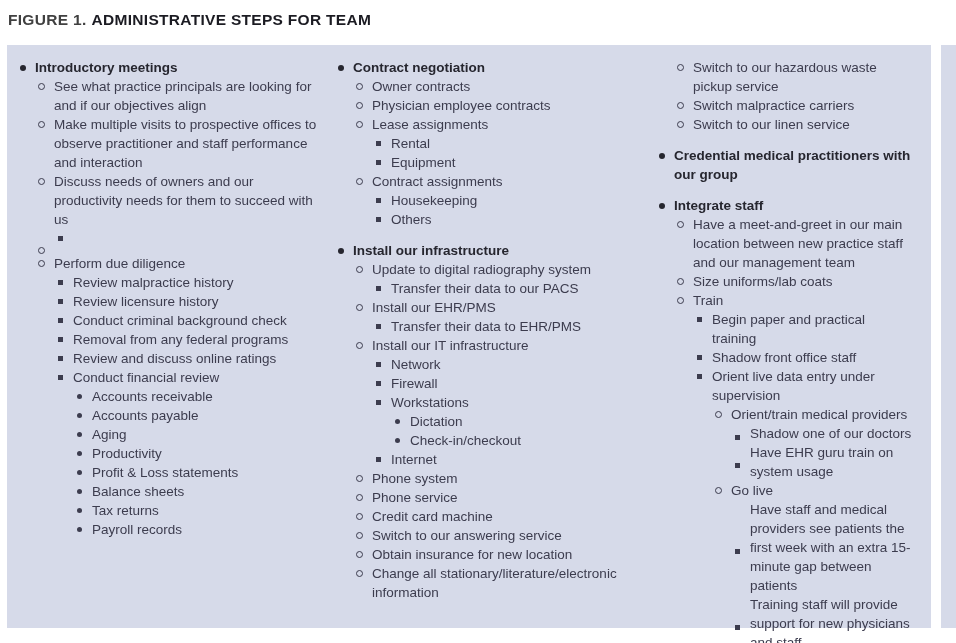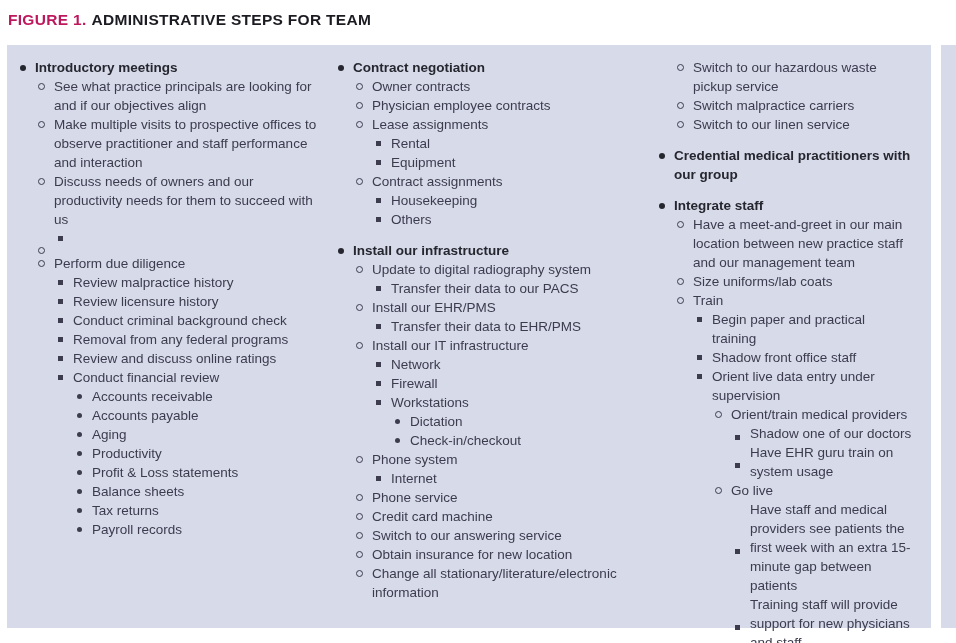--- a/index.html
+++ b/index.html
@@ -16,21 +16,21 @@
   }
   .figure-title {
     position: absolute;
     left: 8px;
     top: 11px;
     font-size: 15.5px;
     font-weight: 700;
     letter-spacing: 0.3px;
     white-space: nowrap;
   }
-  .figure-title .label { color: #be185d; }
+  .figure-title .label { color: #404040; }
   .figure-title .rest  { color: #1b1b22; margin-left: 5px; }
 
   .panel {
     position: absolute;
     left: 7px;
     top: 45px;
     width: 924px;
     height: 583px;
     background: #d6dae9;
     box-sizing: border-box;
@@ -250,27 +250,27 @@
         <span class="text">Workstations</span>
       </div>
       <div class="item level-4">
         <span class="marker disc"></span>
         <span class="text">Dictation</span>
       </div>
       <div class="item level-4">
         <span class="marker disc"></span>
         <span class="text">Check-in/checkout</span>
       </div>
+      <div class="item level-3">
+        <span class="marker square"></span>
+        <span class="text">Internet</span>
+      </div>
       <div class="item level-2">
         <span class="marker circle"></span>
         <span class="text">Phone system</span>
-      </div>
-      <div class="item level-3">
-        <span class="marker square"></span>
-        <span class="text">Internet</span>
       </div>
       <div class="item level-2">
         <span class="marker circle"></span>
         <span class="text">Phone service</span>
       </div>
       <div class="item level-2">
         <span class="marker circle"></span>
         <span class="text">Credit card machine</span>
       </div>
       <div class="item level-2">

